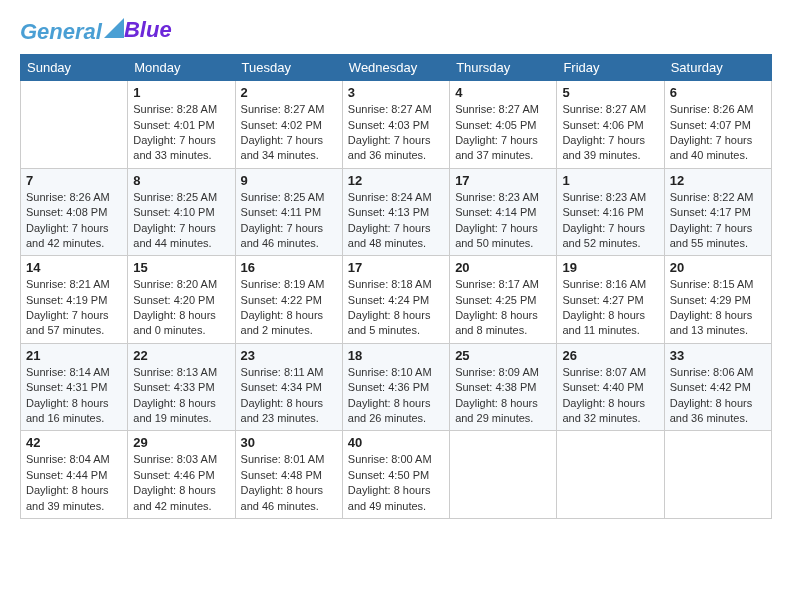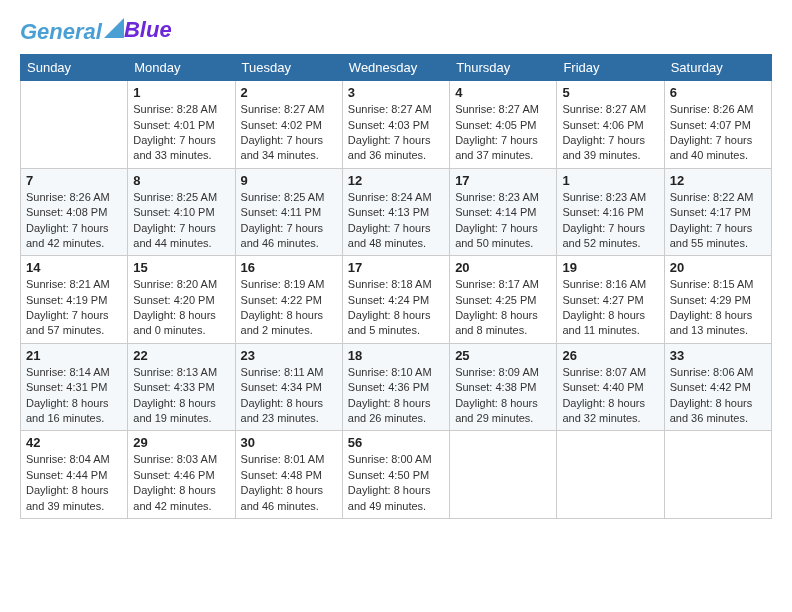--- a/index.html
+++ b/index.html
@@ -300,21 +300,21 @@
           Sunrise: 8:03 AM<br>Sunset: 4:46 PM<br>Daylight: 8 hours and 42 minutes.
         </div>
         </td>
         <td>
           <span class="day-number">30</span>
         <div class="day-info">
           Sunrise: 8:01 AM<br>Sunset: 4:48 PM<br>Daylight: 8 hours and 46 minutes.
         </div>
         </td>
         <td>
-          <span class="day-number">56</span>
+          <span class="day-number">40</span>
         <div class="day-info">
           Sunrise: 8:00 AM<br>Sunset: 4:50 PM<br>Daylight: 8 hours and 49 minutes.
         </div>
         </td>
         <td class="empty-cell"></td>
         <td class="empty-cell"></td>
         <td class="empty-cell"></td>
       </tr>
     </tbody>
 </table>

